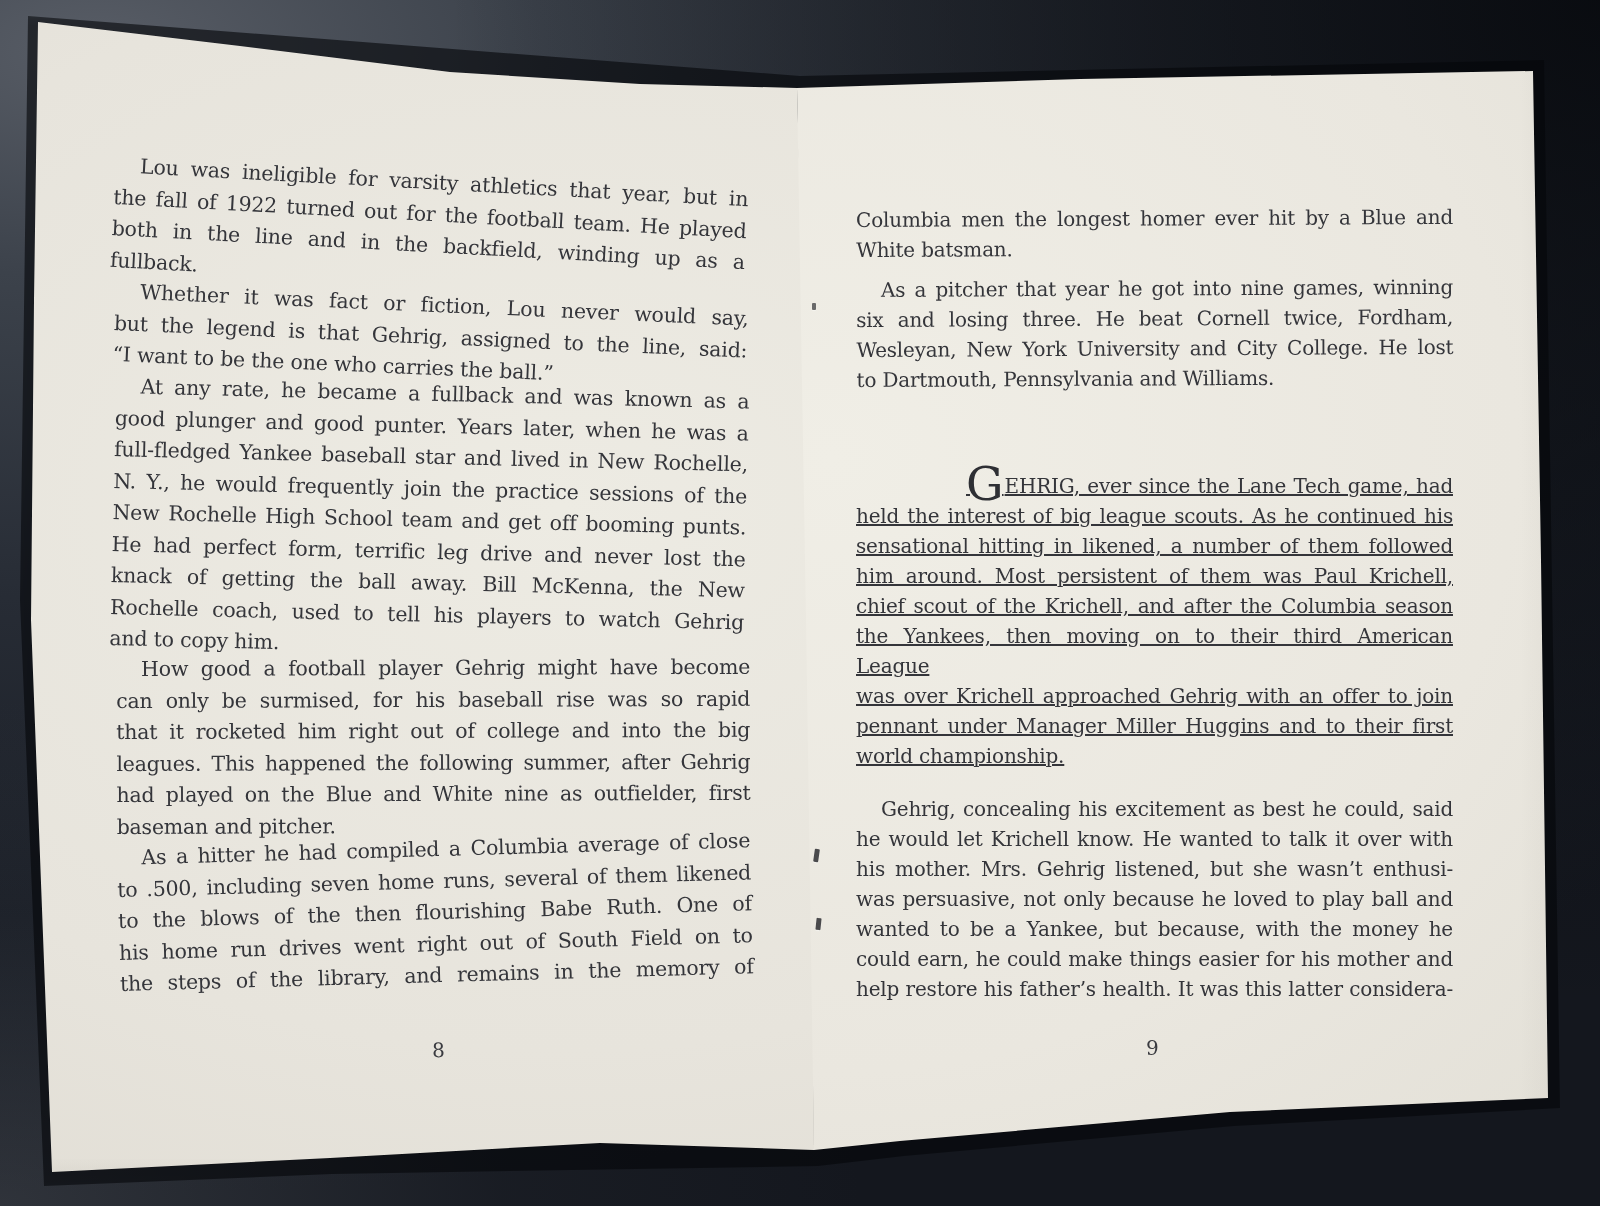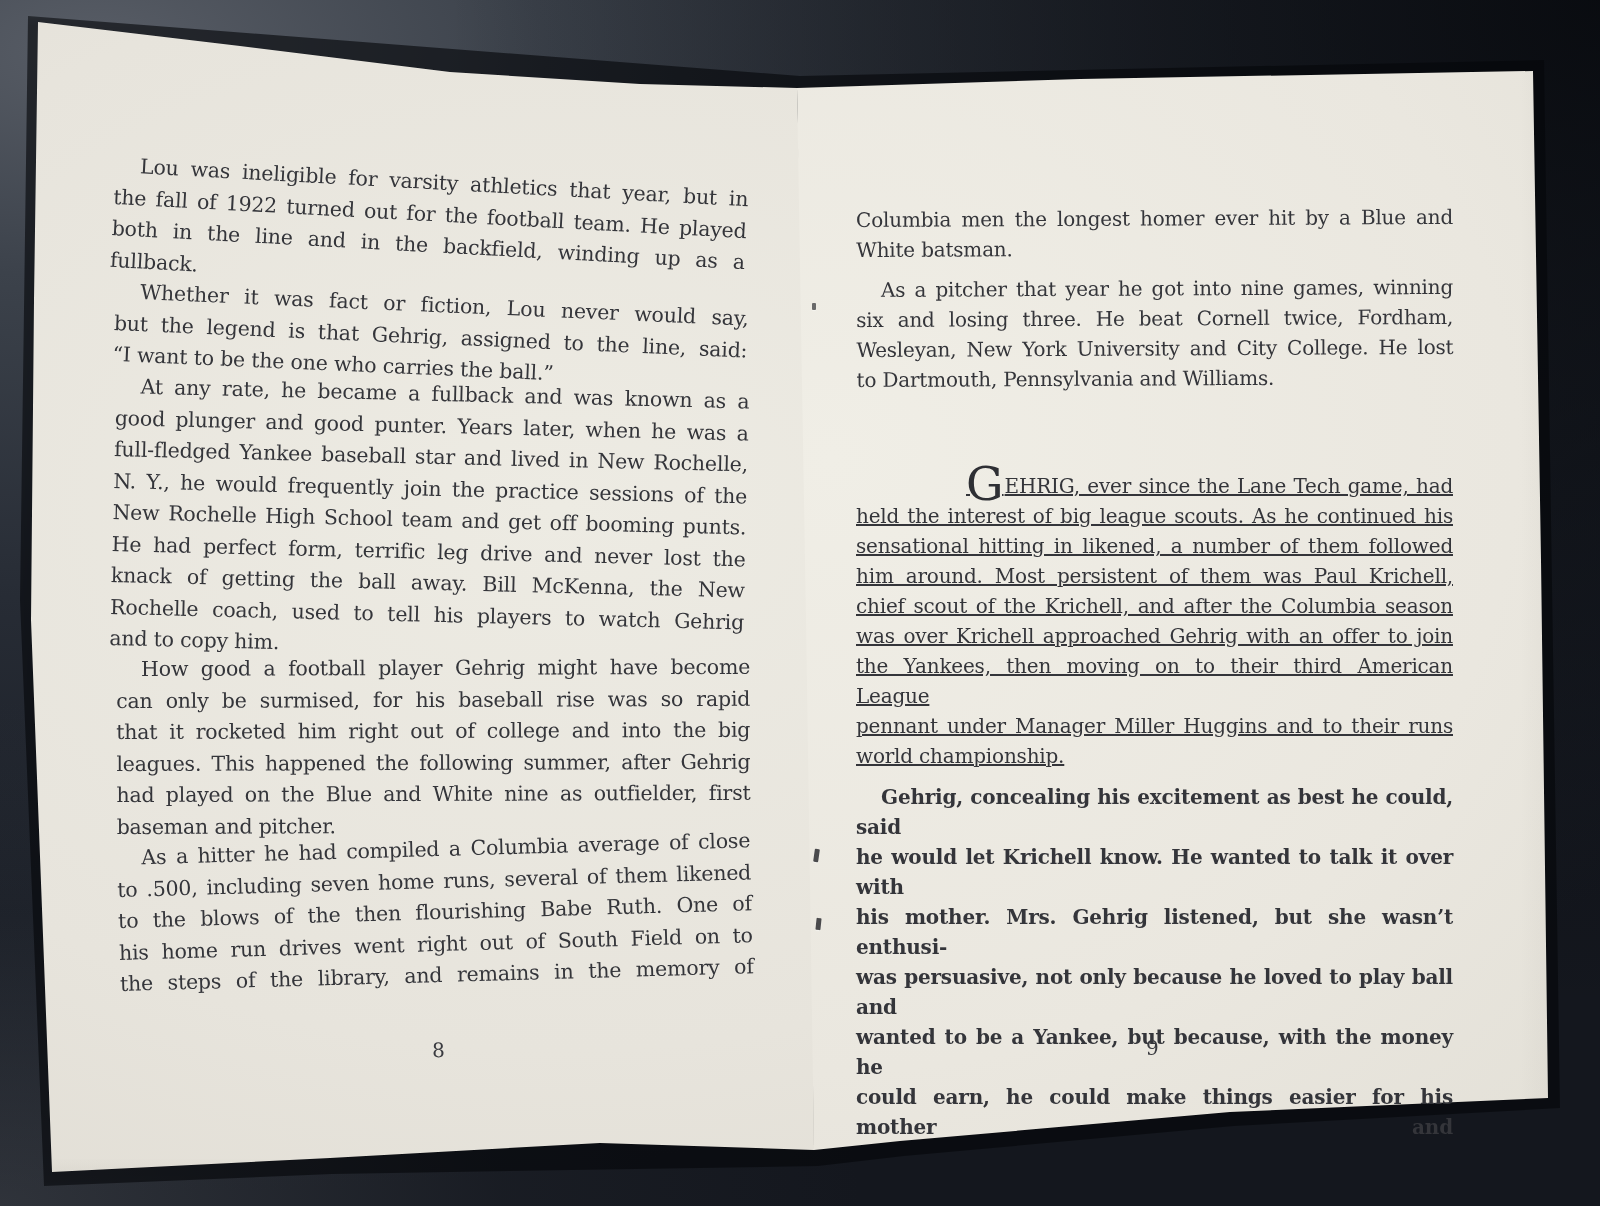--- a/index.html
+++ b/index.html
@@ -44,21 +44,21 @@
   .para{transform-origin:0 0;}
   
   .left-text .para:nth-child(1){transform:rotate(3.1deg);}
   .left-text .para:nth-child(2){transform:rotate(2.5deg);}
   .left-text .para:nth-child(3){transform:rotate(1.4deg);}
   .left-text .para:nth-child(4){transform:rotate(-0.2deg);}
   .left-text .para:nth-child(5){transform:rotate(-1.6deg);}
   .right-text .para:nth-child(1){transform:rotate(-0.3deg);}
   .right-text .para:nth-child(2){margin-top:10px;transform:rotate(-0.3deg);}
   .right-text .para:nth-child(3){margin-top:76px;text-decoration:underline;}
-  .right-text .para:nth-child(4){margin-top:11px;font-weight:bold;}
+  .right-text .para:nth-child(4){margin-top:23px;}
   .ln{text-align:justify;text-align-last:justify;white-space:normal;}
   .ln.last{text-align-last:left;}
   .ln.ind{text-indent:25px;}
   .ln.dcline{padding-left:110px;}
   .dropcap{font-size:47px;line-height:0;vertical-align:-7px;letter-spacing:0;margin-right:1px;color:#2e2f34;}
   .pagenum{position:absolute;color:#3a3b40;font-size:20px;}
   .pagenum.p8{left:432px;top:1038px;transform:rotate(-1.4deg);}
   .pagenum.p9{left:1146px;top:1036px;}
 </style>
 </head>
@@ -124,30 +124,31 @@
         <div class="ln">six and losing three. He beat Cornell twice, Fordham,</div>
         <div class="ln">Wesleyan, New York University and City College. He lost</div>
         <div class="ln last">to Dartmouth, Pennsylvania and Williams.</div>
       </div>
       <div class="para">
         <div class="ln dcline"><span class="dropcap">G</span>EHRIG, ever since the Lane Tech game, had</div>
         <div class="ln">held the interest of big league scouts. As he continued his</div>
         <div class="ln">sensational hitting in likened, a number of them followed</div>
         <div class="ln">him around. Most persistent of them was Paul Krichell,</div>
         <div class="ln">chief scout of the Krichell, and after the Columbia season</div>
+        <div class="ln">the Yankees, then moving on to their third American League</div>
         <div class="ln">was over Krichell approached Gehrig with an offer to join</div>
-        <div class="ln">the Yankees, then moving on to their third American League</div>
-        <div class="ln">pennant under Manager Miller Huggins and to their runs</div>
+        <div class="ln">pennant under Manager Miller Huggins and to their first</div>
         <div class="ln last">world championship.</div>
       </div>
       <div class="para">
         <div class="ln ind">Gehrig, concealing his excitement as best he could, said</div>
         <div class="ln">he would let Krichell know. He wanted to talk it over with</div>
         <div class="ln">his mother. Mrs. Gehrig listened, but she wasn’t enthusi-</div>
         <div class="ln">was persuasive, not only because he loved to play ball and</div>
         <div class="ln">wanted to be a Yankee, but because, with the money he</div>
         <div class="ln">could earn, he could make things easier for his mother and</div>
+        <div class="ln">help restore his father’s health. It was this latter considera-</div>
       </div>
     </div>
 
   <div class="pagenum p8">8</div>
   <div class="pagenum p9">9</div>
 </div>
 
 </body></html>

